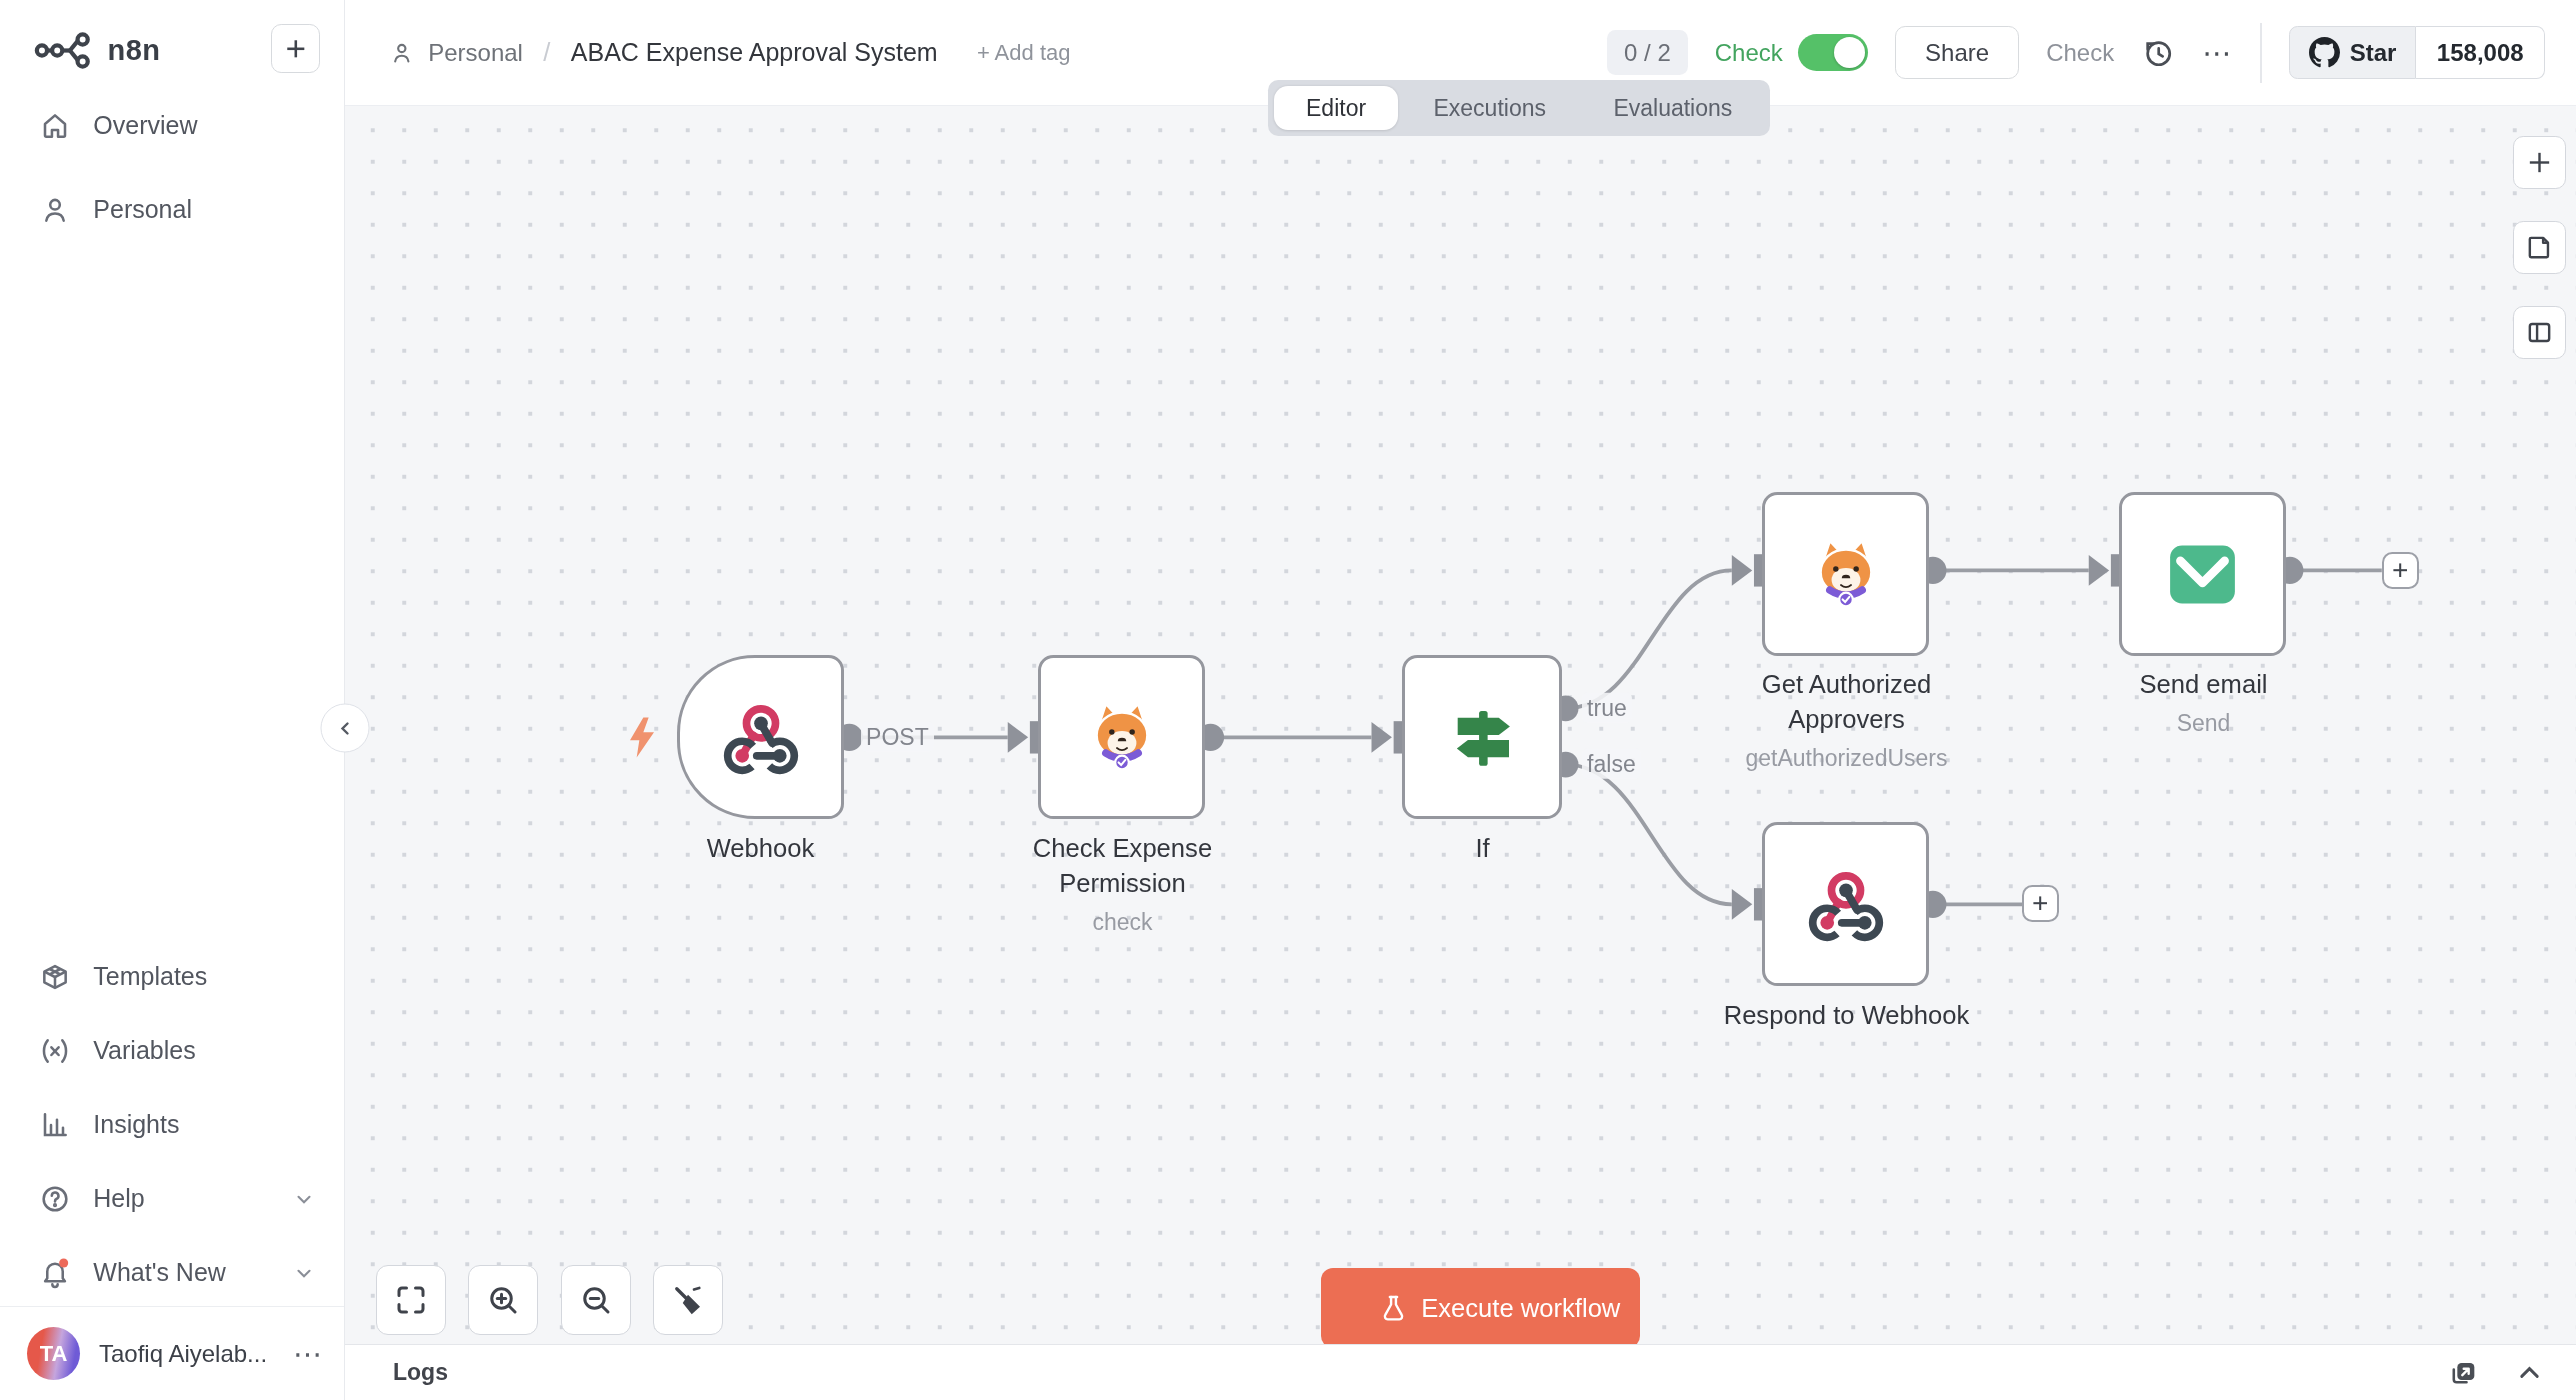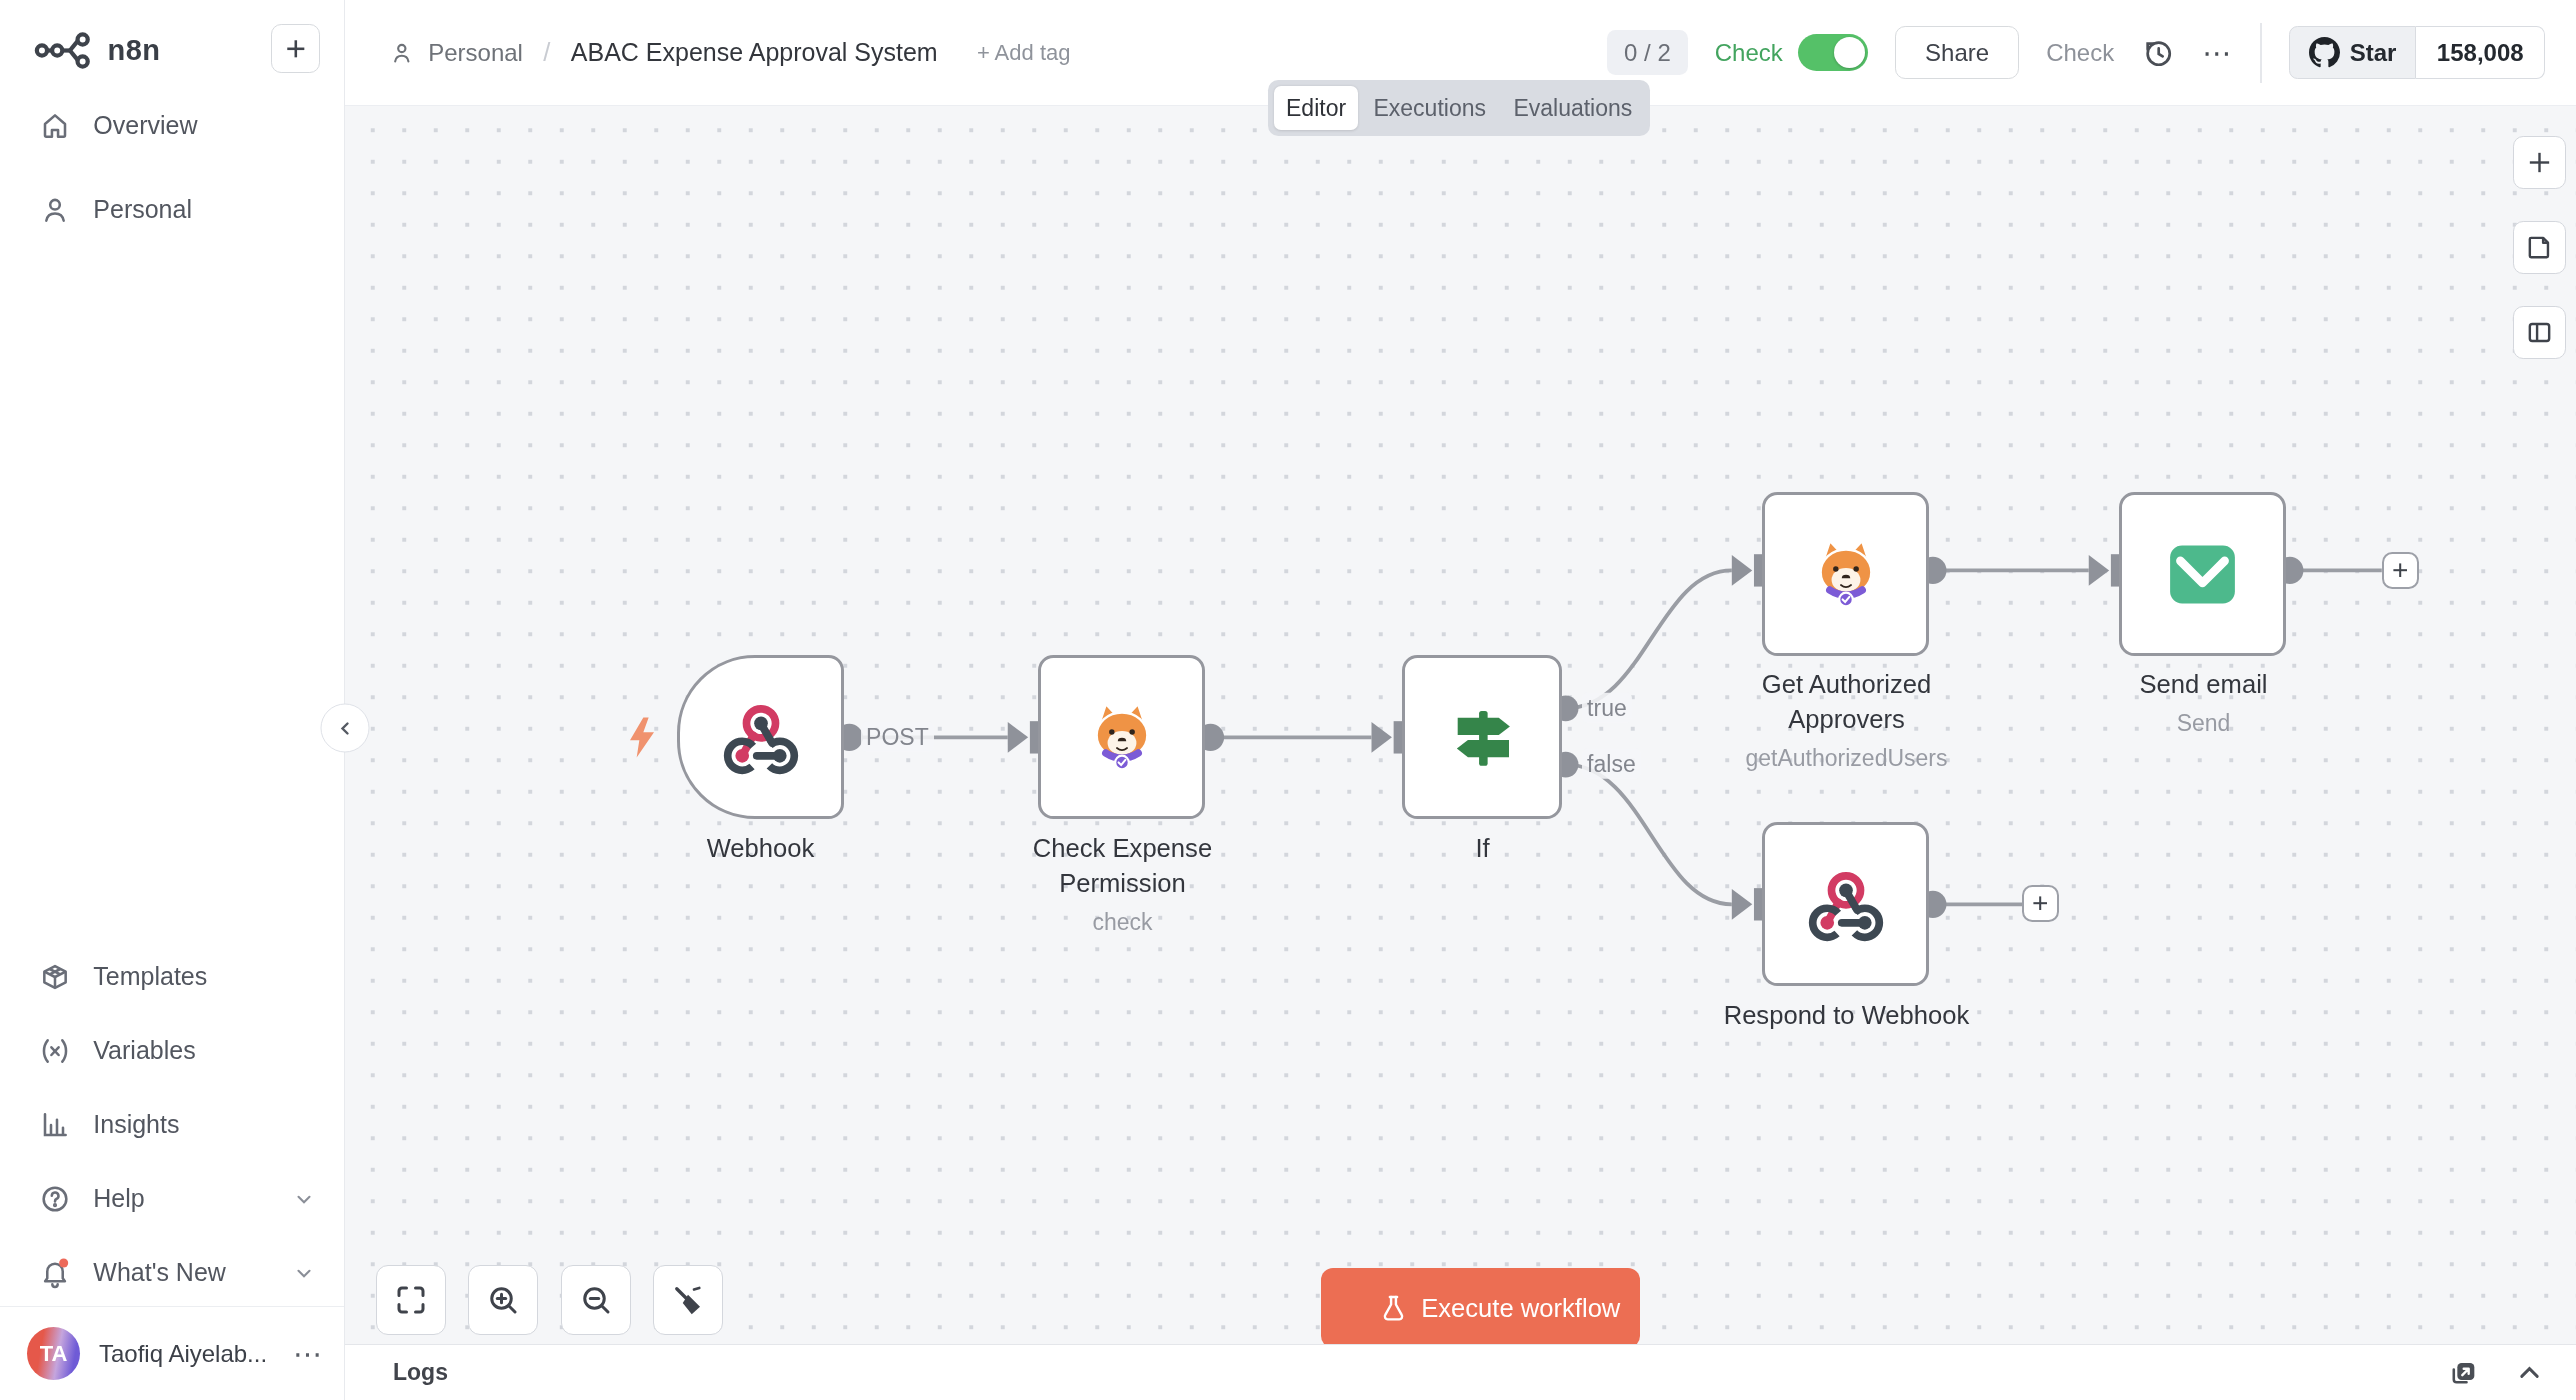--- a/index.html
+++ b/index.html
@@ -36,21 +36,21 @@
   .saved-label{font-size:24px;color:#8e929a;}
   .hdr-icon{display:inline-flex;cursor:pointer;}
   .dots{font-size:29px;color:#4a4e55;letter-spacing:1.7px;cursor:pointer;}
   .hdr-divider{width:1.7px;height:60px;background:#e5e7eb;}
   .gh{display:flex;align-items:stretch;height:53px;cursor:pointer;}
   .gh-star{display:flex;align-items:center;gap:10.2px;background:#eef0f3;border:1.7px solid #d9dce1;border-radius:8.5px 0 0 8.5px;padding:0 19px;font-size:24px;font-weight:bold;color:#24292f;}
   .gh-count{display:flex;align-items:center;background:#fff;border:1.7px solid #d9dce1;border-left:none;border-radius:0 8.5px 8.5px 0;padding:0 20.4px;font-size:24px;font-weight:bold;color:#24292f;}
 
   
   .tabstrip{position:absolute;left:1268px;top:80px;height:56px;background:#d9dce2;border-radius:10.2px;display:flex;align-items:center;padding:0 6px;gap:3.4px;z-index:20;}
-  .tab{height:44px;display:flex;align-items:center;padding:0 12px;font-size:23px;color:#5c616b;border-radius:7px;cursor:pointer;}
+  .tab{height:44px;display:flex;align-items:center;padding:0 32px;font-size:23px;color:#5c616b;border-radius:14px;cursor:pointer;}
   .tab.active{background:#fff;color:#2f3238;font-weight:500;box-shadow:0 0.9px 2.6px rgba(0,0,0,.12);}
 
   
   .canvas{position:absolute;left:345px;top:106px;width:2231px;height:1238px;background:#f5f6f8;background-image:radial-gradient(circle,#d3d6dc 2.2px,transparent 2.3px);background-size:31.5px 31.5px;background-position:12px 8.5px;z-index:1;overflow:hidden;}
   .wires{position:absolute;left:0;top:0;z-index:1;}
   .node{position:absolute;width:167px;height:164px;background:#fff;border:3.4px solid #95979e;border-radius:15.3px;box-sizing:border-box;display:flex;align-items:center;justify-content:center;cursor:pointer;z-index:3;}
   .node.trigger{border-radius:78px 15.3px 15.3px 78px;}
   .node-label{position:absolute;width:273px;text-align:center;font-size:25.6px;color:#33363d;line-height:1.35;z-index:3;}
   .node-sub{display:block;font-size:23px;color:#989ba3;margin-top:6.8px;}
   .wire-label{position:absolute;transform:translateY(-50%);font-size:23px;color:#82858d;background:rgba(245,246,248,.88);padding:1.7px 5.1px;border-radius:5.1px;z-index:2;}

